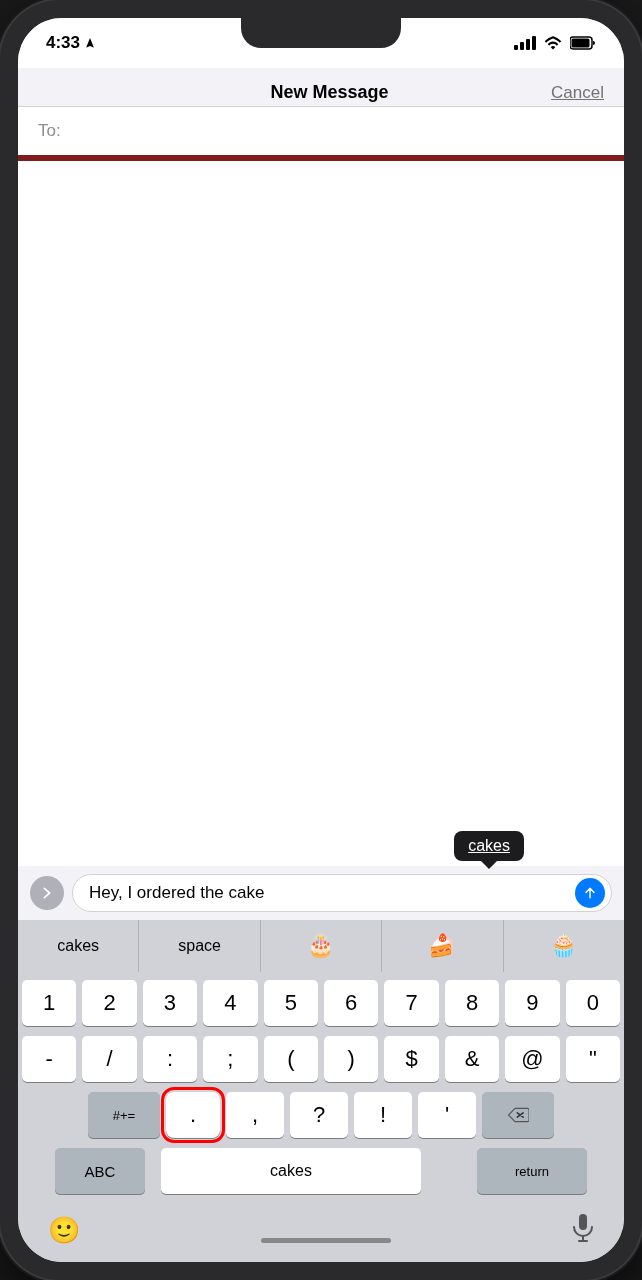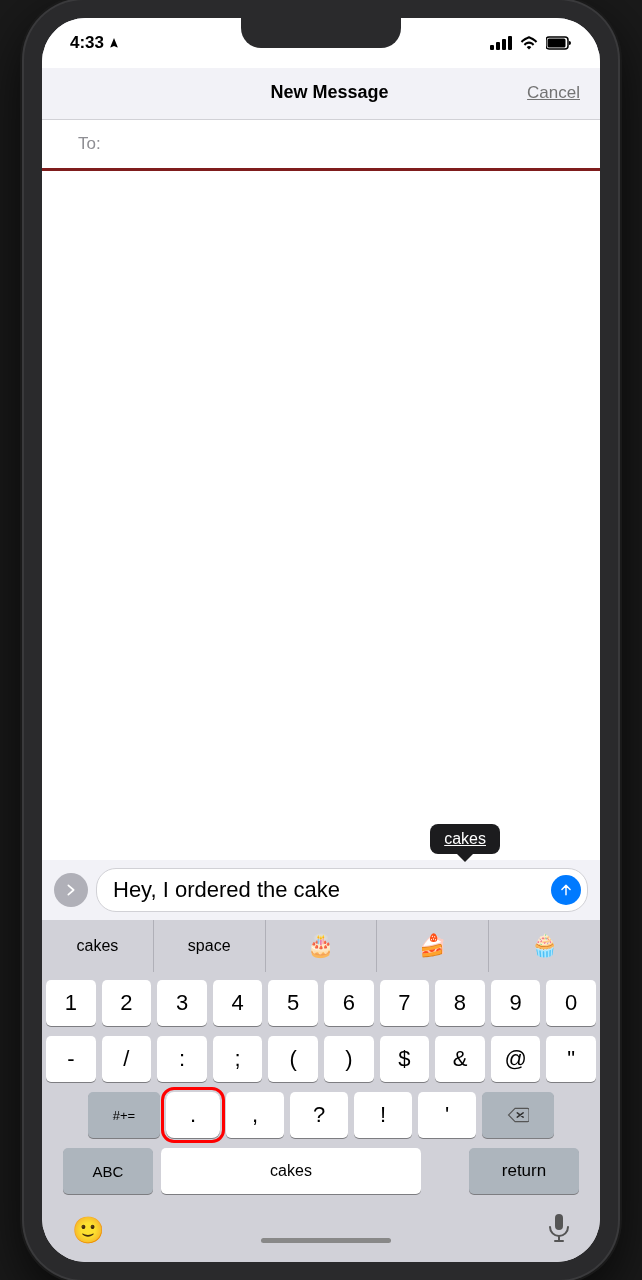--- a/index.html
+++ b/index.html
@@ -7,21 +7,21 @@
     body {
       background: #1a1a1a;
       display: flex;
       justify-content: center;
       align-items: center;
       min-height: 100vh;
       font-family: -apple-system, 'SF Pro Text', 'Helvetica Neue', sans-serif;
     }
 
     .phone-frame {
-      width: 594px;
+      width: 642px;
       height: 1280px;
       background: #2a2a2c;
       border-radius: 60px;
       position: relative;
       box-shadow: 0 0 0 2px #3a3a3c, 0 0 0 4px #1a1a1a, 0 20px 60px rgba(0,0,0,0.8);
       overflow: hidden;
     }
 
     
     .phone-frame::before {
@@ -95,21 +95,21 @@
       height: 30px;
       background: #2a2a2c;
       border-radius: 0 0 20px 20px;
       z-index: 10;
     }
 
     
     .messages-header {
       background: #f2f2f7;
       border-bottom: 1px solid #d1d1d6;
-      padding: 14px 20px 16px;
+      padding: 14px 20px 3px;
       display: flex;
       align-items: center;
       justify-content: space-between;
       flex-shrink: 0;
     }
 
     .header-title {
       font-size: 18px;
       font-weight: 600;
       color: #000;
@@ -124,22 +124,22 @@
       cursor: pointer;
     }
 
     .header-left-placeholder {
       width: 70px;
     }
 
     
     .to-field {
       background: white;
-      padding: 14px 36px;
-      border-bottom: 3px solid #7f1d1d;
+      padding: 14px 20px;
+      border-bottom: 6px solid #7f1d1d;
       display: flex;
       flex-shrink: 0;
     }
 
     .to-label {
       font-size: 17px;
       color: #8e8e93;
       margin-right: 8px;
     }
 
@@ -191,21 +191,21 @@
       flex: 1;
       background: white;
       border-radius: 20px;
       border: 1px solid #d1d1d6;
       padding: 8px 40px 8px 16px;
       position: relative;
       min-height: 36px;
     }
 
     .message-text {
-      font-size: 22px;
+      font-size: 17px;
       color: #000;
     }
 
     .send-btn {
       position: absolute;
       right: 6px;
       top: 50%;
       transform: translateY(-50%);
       width: 30px;
       height: 30px;
@@ -316,21 +316,21 @@
     }
 
     .key.space {
       max-width: 260px;
       font-size: 16px;
       background: white;
     }
 
     .key.return {
       max-width: 110px;
-      font-size: 17px;
+      font-size: 13px;
       background: #adb5bd;
       margin-left: 40px;
     }
 
     .key.highlighted {
       outline: 3px solid red;
       outline-offset: 2px;
       border-radius: 8px;
     }
 
@@ -477,21 +477,21 @@
         <div class="key">!</div>
         <div class="key">'</div>
         <div class="key dark" style="max-width:72px;">
           <svg width="22" height="18" viewBox="0 0 30 22">
             <path d="M11 2H28a2 2 0 0 1 2 2v14a2 2 0 0 1-2 2H11L2 11z" stroke="#555" stroke-width="1.5" fill="none"></path>
             <path d="M14 8l8 6M22 8l-8 6" stroke="#333" stroke-width="2" stroke-linecap="round"></path>
           </svg>
         </div>
       </div>
 
-      <div class="key-row" style="gap:8px;">
+      <div class="key-row" style="gap:16px;">
         <div class="key dark" style="max-width:90px;">ABC</div>
         <div class="key space">cakes</div>
         <div class="key return">return</div>
       </div>
     </div>
 
     <div class="bottom-bar">
       <div style="font-size:26px;">🙂</div>
       <div style="width:130px;height:5px;background:#888;border-radius:3px;position:relative;top:10px;"></div>
       <div>

